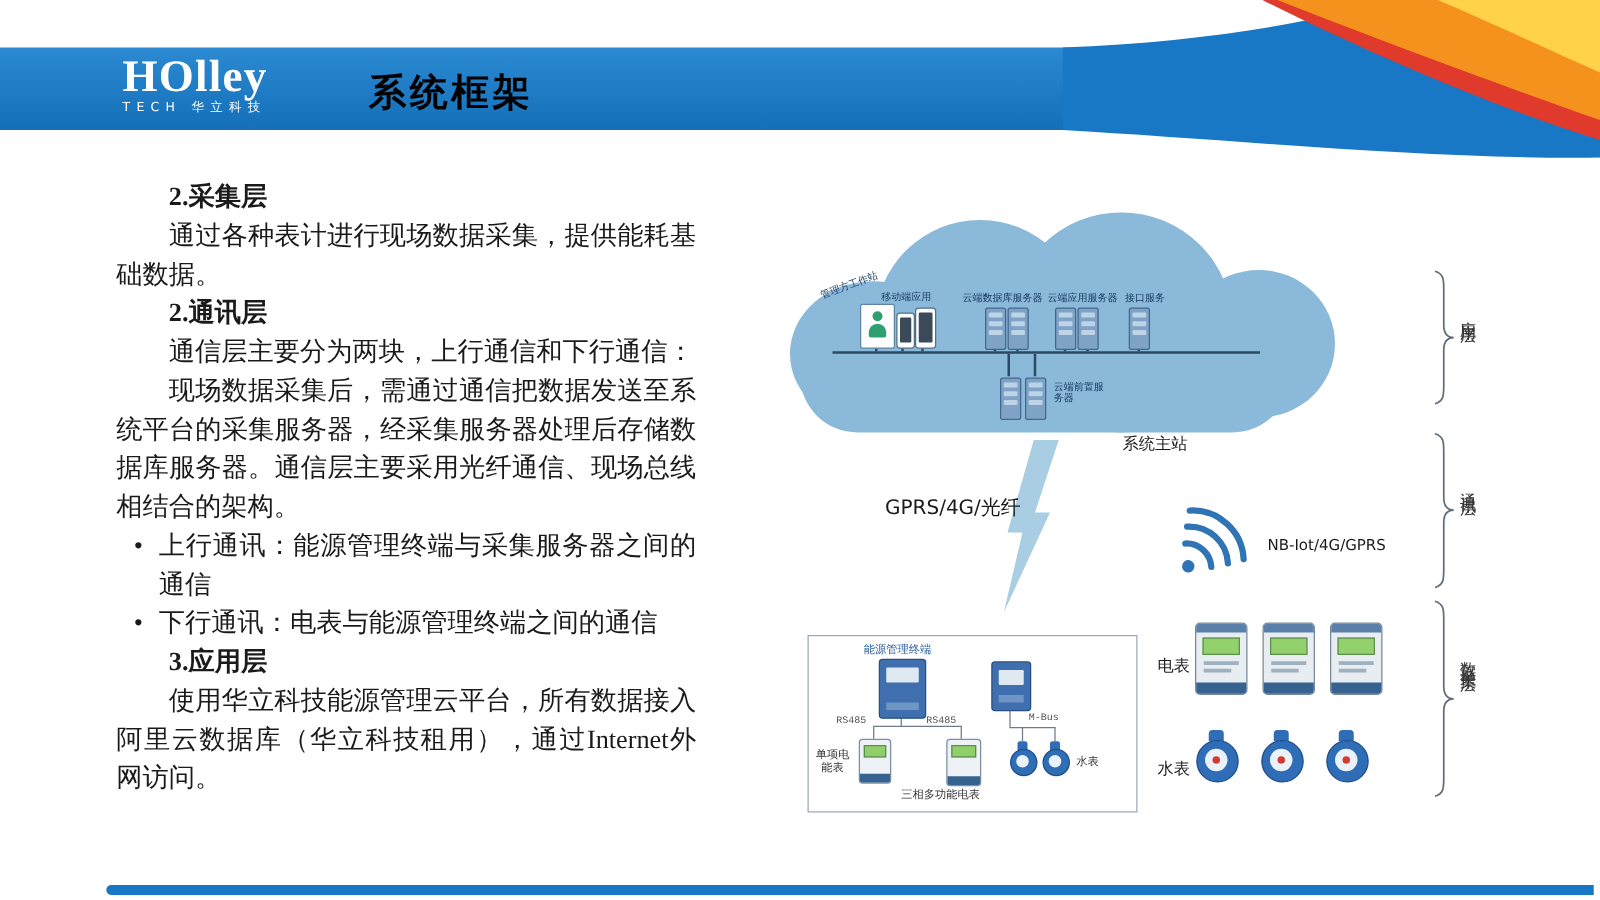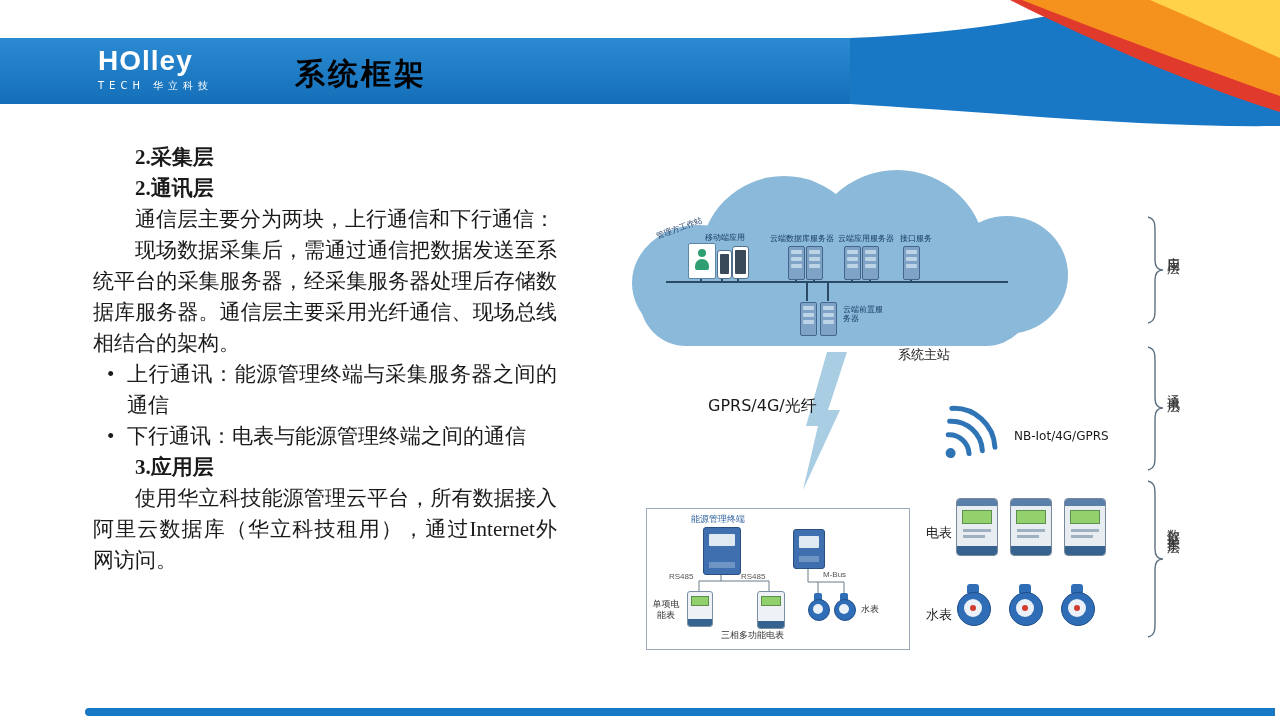--- a/index.html
+++ b/index.html
@@ -2,21 +2,21 @@
 <html><head>
 <meta charset="utf-8">
 <style>
   html,body{margin:0;padding:0;width:1280px;height:720px;background:#fff;overflow:hidden;position:relative;
     font-family:"Liberation Serif","DejaVu Serif",serif;}
   
   .band{position:absolute;left:0;top:38px;width:866px;height:66px;
     background:linear-gradient(180deg,#2b8ad2,#146fb8);}
   .corner{position:absolute;top:0;right:0;width:430px;height:140px;}
   .logo{position:absolute;left:98px;top:44px;color:#fff;}
-  .logo-main{font-family:Liberation Sans, sans-serif;font-weight:bold;font-size:28px;line-height:34px;letter-spacing:1px;}
+  .logo-main{font-family:Liberation Serif, serif;font-weight:bold;font-size:36px;line-height:34px;letter-spacing:1px;}
   .logo-sub{font-family:"DejaVu Sans","Liberation Sans",sans-serif;font-size:10px;letter-spacing:5px;margin-top:1px;}
   .slide-title{position:absolute;left:295px;top:54px;font-family:"DejaVu Sans","Liberation Sans",sans-serif;
     font-weight:bold;font-size:30px;color:#000000;letter-spacing:3px;}
   
   .textcol{position:absolute;left:93px;top:142px;width:464px;font-size:21px;line-height:31px;color:#1a1a1a;text-align:justify;}
   .textcol .head{font-weight:bold;text-indent:2em;}
   .textcol p{margin:0;text-indent:2em;}
   .bullets{margin:0;padding:0;list-style:none;}
   .bullets li{position:relative;padding-left:34px;}
   .bullets li::before{content:"•";position:absolute;left:14px;}
@@ -29,21 +29,21 @@
   .drop{position:absolute;width:2px;background:#2b4a66;}
   .srv{position:absolute;width:15px;height:32px;background:#7fa3c6;border:1px solid #44658c;border-radius:2px;}
   .srv i{display:block;height:4px;margin:3px 2px 0;background:#bdd3e6;border-radius:1px;}
   .wscard{position:absolute;left:688px;top:243px;width:26px;height:34px;background:#fff;border:1px solid #5d86a6;border-radius:2px;}
   .phead{position:absolute;left:9px;top:5px;width:8px;height:8px;border-radius:50%;background:#2f9e71;}
   .pbody{position:absolute;left:6px;top:15px;width:14px;height:11px;border-radius:7px 7px 2px 2px;background:#2f9e71;}
   .phone{position:absolute;background:#fff;border:1px solid #51708c;border-radius:3px;}
   .pscr{position:absolute;left:2px;right:2px;top:3px;bottom:4px;background:#3a4a58;border-radius:1px;}
   
   .fbox{position:absolute;left:646px;top:508px;width:262px;height:140px;border:1px solid #9aaabb;background:#fff;}
-  .fbox .flab{position:absolute;font-family:Liberation Sans, sans-serif;color:#555;}
+  .fbox .flab{position:absolute;font-family:Liberation Mono, monospace;color:#555;}
   .term{position:absolute;background:#3f6fae;border:1px solid #27507f;border-radius:3px;}
   .term .scr{position:absolute;left:5px;top:6px;right:5px;height:12px;background:#dfe9f2;border-radius:1px;}
   .term .btn{position:absolute;left:5px;bottom:6px;right:5px;height:6px;background:#6f95c4;}
   .smeter{position:absolute;background:#eef2f6;border:1px solid #7b8fa3;border-radius:3px;}
   .smeter .scr{position:absolute;left:3px;top:4px;right:3px;height:8px;background:#8fd06a;border:1px solid #5f8f4f;}
   .smeter .base{position:absolute;left:0;right:0;bottom:0;height:7px;background:#35628f;border-radius:0 0 2px 2px;}
   .wsm{position:absolute;width:22px;height:28px;}
   .wsm .cap{position:absolute;left:7px;top:0;width:8px;height:7px;background:#2f6db6;border-radius:2px 2px 0 0;}
   .wsm .body{position:absolute;left:1px;top:6px;width:20px;height:20px;background:#2f6db6;border-radius:50%;border:1px solid #1e4f8c;}
   .wsm .dial{position:absolute;left:6px;top:11px;width:10px;height:10px;background:#eaf1f8;border-radius:50%;}
@@ -74,20 +74,21 @@
   <path d="M300,0 L430,0 L430,58 C385,38 338,16 300,0 Z" fill="#ffd24a"></path>
 </svg>
 <div class="logo">
   <div class="logo-main">HOlley</div>
   <div class="logo-sub">TECH 华立科技</div>
 </div>
 <div class="slide-title">系统框架</div>
 
 <div class="textcol">
   <div class="head">2.采集层</div>
+  <p>通过各种表计进行现场数据采集，提供能耗基础数据。</p>
   <div class="head">2.通讯层</div>
   <p>通信层主要分为两块，上行通信和下行通信：</p>
   <p>现场数据采集后，需通过通信把数据发送至系统平台的采集服务器，经采集服务器处理后存储数据库服务器。通信层主要采用光纤通信、现场总线相结合的架构。</p>
   <ul class="bullets">
     <li>上行通讯：能源管理终端与采集服务器之间的通信</li>
     <li>下行通讯：电表与能源管理终端之间的通信</li>
   </ul>
   <div class="head">3.应用层</div>
   <p>使用华立科技能源管理云平台，所有数据接入阿里云数据库（华立科技租用），通过Internet外网访问。</p>
 </div>

